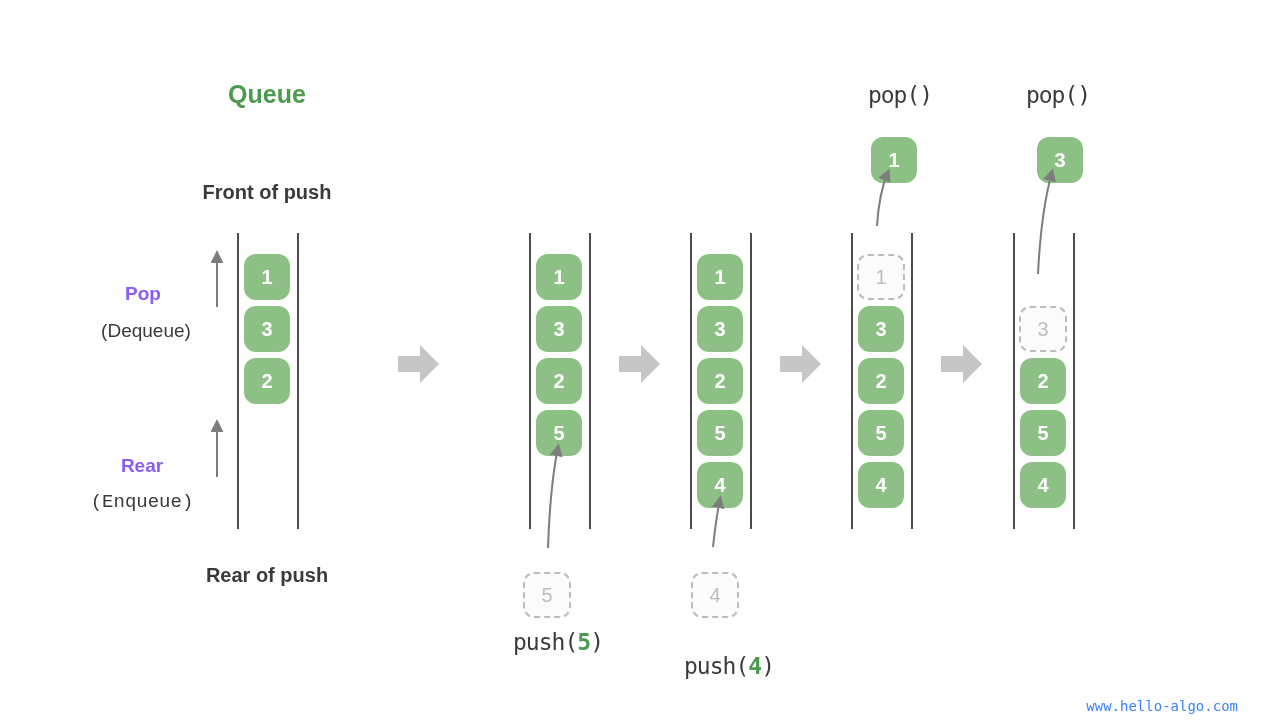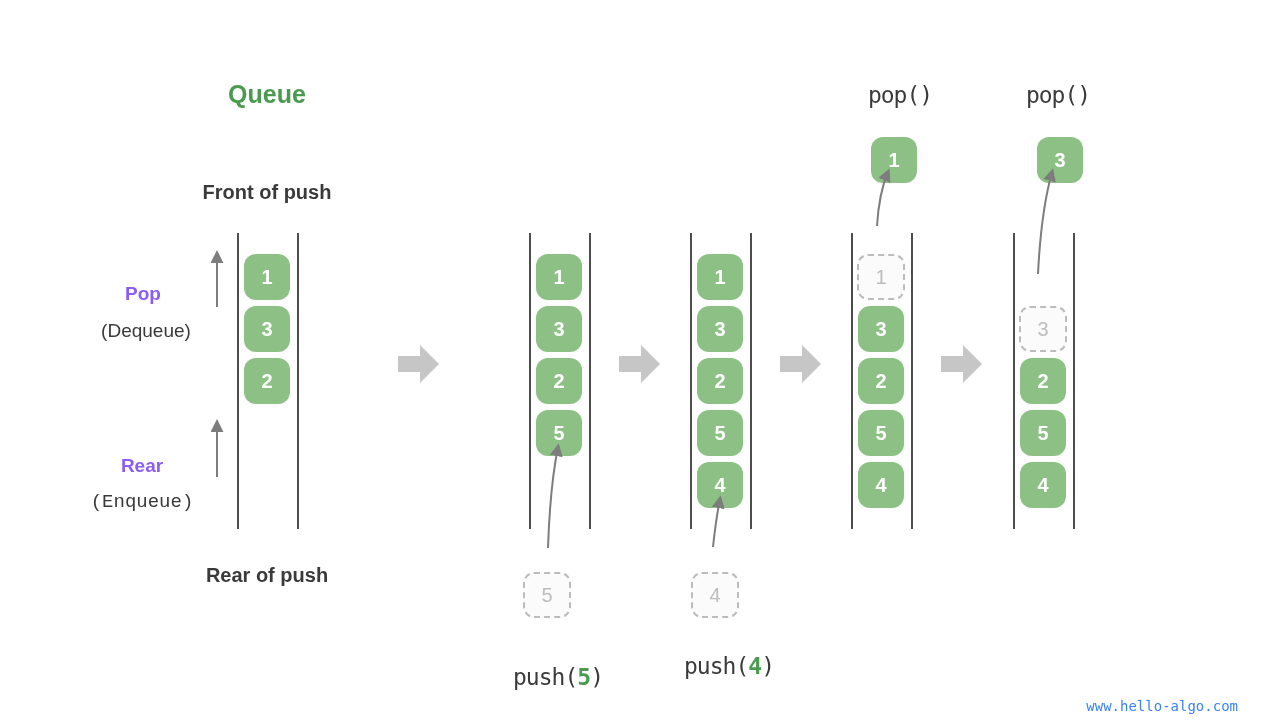--- a/index.html
+++ b/index.html
@@ -63,21 +63,21 @@
 
   <div class="abs qbox" style="left:244px;top:233px;">1</div>
   <div class="abs qbox" style="left:244px;top:285px;">3</div>
   <div class="abs qbox" style="left:244px;top:337px;">2</div>
 
   <div class="abs qbox" style="left:536px;top:233px;">1</div>
   <div class="abs qbox" style="left:536px;top:285px;">3</div>
   <div class="abs qbox" style="left:536px;top:337px;">2</div>
   <div class="abs qbox" style="left:536px;top:389px;">5</div>
   <div class="abs ghost" style="left:523px;top:551px;">5</div>
-  <div class="abs ctr mono op-label" style="left:558px;top:643px;"><span>push(</span><span class="op-arg">5</span><span>)</span></div>
+  <div class="abs ctr mono op-label" style="left:558px;top:608px;"><span>push(</span><span class="op-arg">5</span><span>)</span></div>
 
   <div class="abs qbox" style="left:697px;top:233px;">1</div>
   <div class="abs qbox" style="left:697px;top:285px;">3</div>
   <div class="abs qbox" style="left:697px;top:337px;">2</div>
   <div class="abs qbox" style="left:697px;top:389px;">5</div>
   <div class="abs qbox" style="left:697px;top:441px;">4</div>
   <div class="abs ghost" style="left:691px;top:551px;">4</div>
   <div class="abs ctr mono op-label" style="left:729px;top:632px;"><span>push(</span><span class="op-arg">4</span><span>)</span></div>
 
   <div class="abs ctr mono op-label" style="left:900px;top:61px;">pop()</div>

